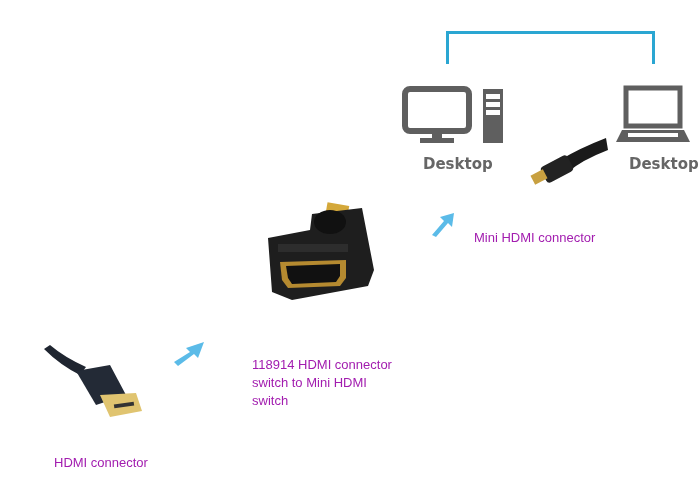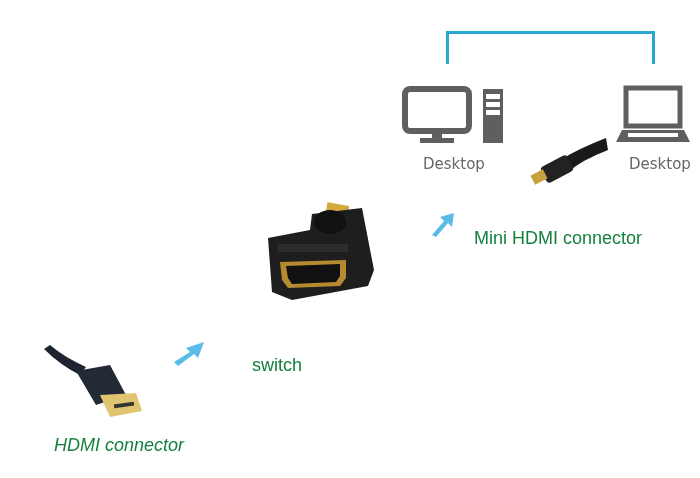--- a/index.html
+++ b/index.html
@@ -1,19 +1,19 @@
 <!DOCTYPE html>
 <html><head>
 <meta charset="utf-8">
 <style>
   html, body { margin:0; padding:0; background:#ffffff; }
   body { width:700px; height:478px; position:relative; overflow:hidden; font-family:"Liberation Sans", sans-serif; }
   .abs { position:absolute; }
-  .label { color:#15803d; font-size:18px; line-height:18px; }
-  .icon-label { color:#666; font-size:15px; font-family:"DejaVu Sans", sans-serif; font-weight:400; }
+  .label { color:#a21caf; font-size:13px; line-height:18px; }
+  .icon-label { color:#666; font-size:15px; font-family:"DejaVu Sans", sans-serif; font-weight:700; }
   .conn-line { border:3px solid #2aa6d2; border-bottom:none; }
 </style>
 </head>
 <body>
 
 <div class="abs conn-line" style="left:446px; top:31px; width:203px; height:30px;"></div>
 
 <div class="abs" style="left:400px; top:85px; width:110px; height:60px;">
   <svg width="110" height="60" viewBox="0 0 110 60">
     <rect x="5" y="4" width="64" height="42" rx="5" ry="5" fill="none" stroke="#5f5f5f" stroke-width="6"></rect>
@@ -55,30 +55,32 @@
   <svg width="130" height="110" viewBox="0 0 130 110">
     <rect x="64" y="4" width="22" height="16" transform="rotate(10 75 12)" fill="#d4a83a"></rect>
     <path d="M50 14 L100 8 L112 70 L106 86 L30 100 L10 92 L6 38 L48 30 Z" fill="#1e1e1e"></path>
     <ellipse cx="68" cy="22" rx="16" ry="12" fill="#111"></ellipse>
     <rect x="16" y="44" width="70" height="8" fill="#2d2d2d"></rect>
     <path d="M18 62 L84 60 L84 78 L78 86 L26 88 L20 80 Z" fill="#b58a30"></path>
     <path d="M24 66 L78 64 L78 76 L74 82 L30 84 L26 78 Z" fill="#111"></path>
   </svg>
 </div>
 <div class="abs label" style="left:252px; top:356px;">
+  <div>118914 HDMI connector</div>
+  <div>switch to Mini HDMI</div>
   <div>switch</div>
 </div>
 
 <div class="abs" style="left:172px; top:340px; width:34px; height:26px;">
   <svg width="34" height="26" viewBox="0 0 34 26">
     <path d="M2 22 L18 12 L14 8 L32 2 L26 18 L22 14 L6 26 Z" fill="#5bbbe8"></path>
   </svg>
 </div>
 
 <div class="abs" style="left:40px; top:345px; width:120px; height:80px;">
   <svg width="120" height="80" viewBox="0 0 120 80">
     <path d="M4 4 Q20 20 40 30 L46 22 Q24 12 10 0 Z" fill="#1f2530"></path>
     <path d="M36 26 L70 20 L86 50 L56 60 Z" fill="#232a36"></path>
     <path d="M60 50 L96 48 L102 66 L70 72 Z" fill="#e0c470"></path>
     <rect x="74" y="58" width="20" height="4" fill="#333" transform="rotate(-8 84 60)"></rect>
   </svg>
 </div>
-<div class="abs label" style="left:54px; top:436px;font-style:italic;">HDMI connector</div>
+<div class="abs label" style="left:54px; top:454px;">HDMI connector</div>
 
 </body></html>

